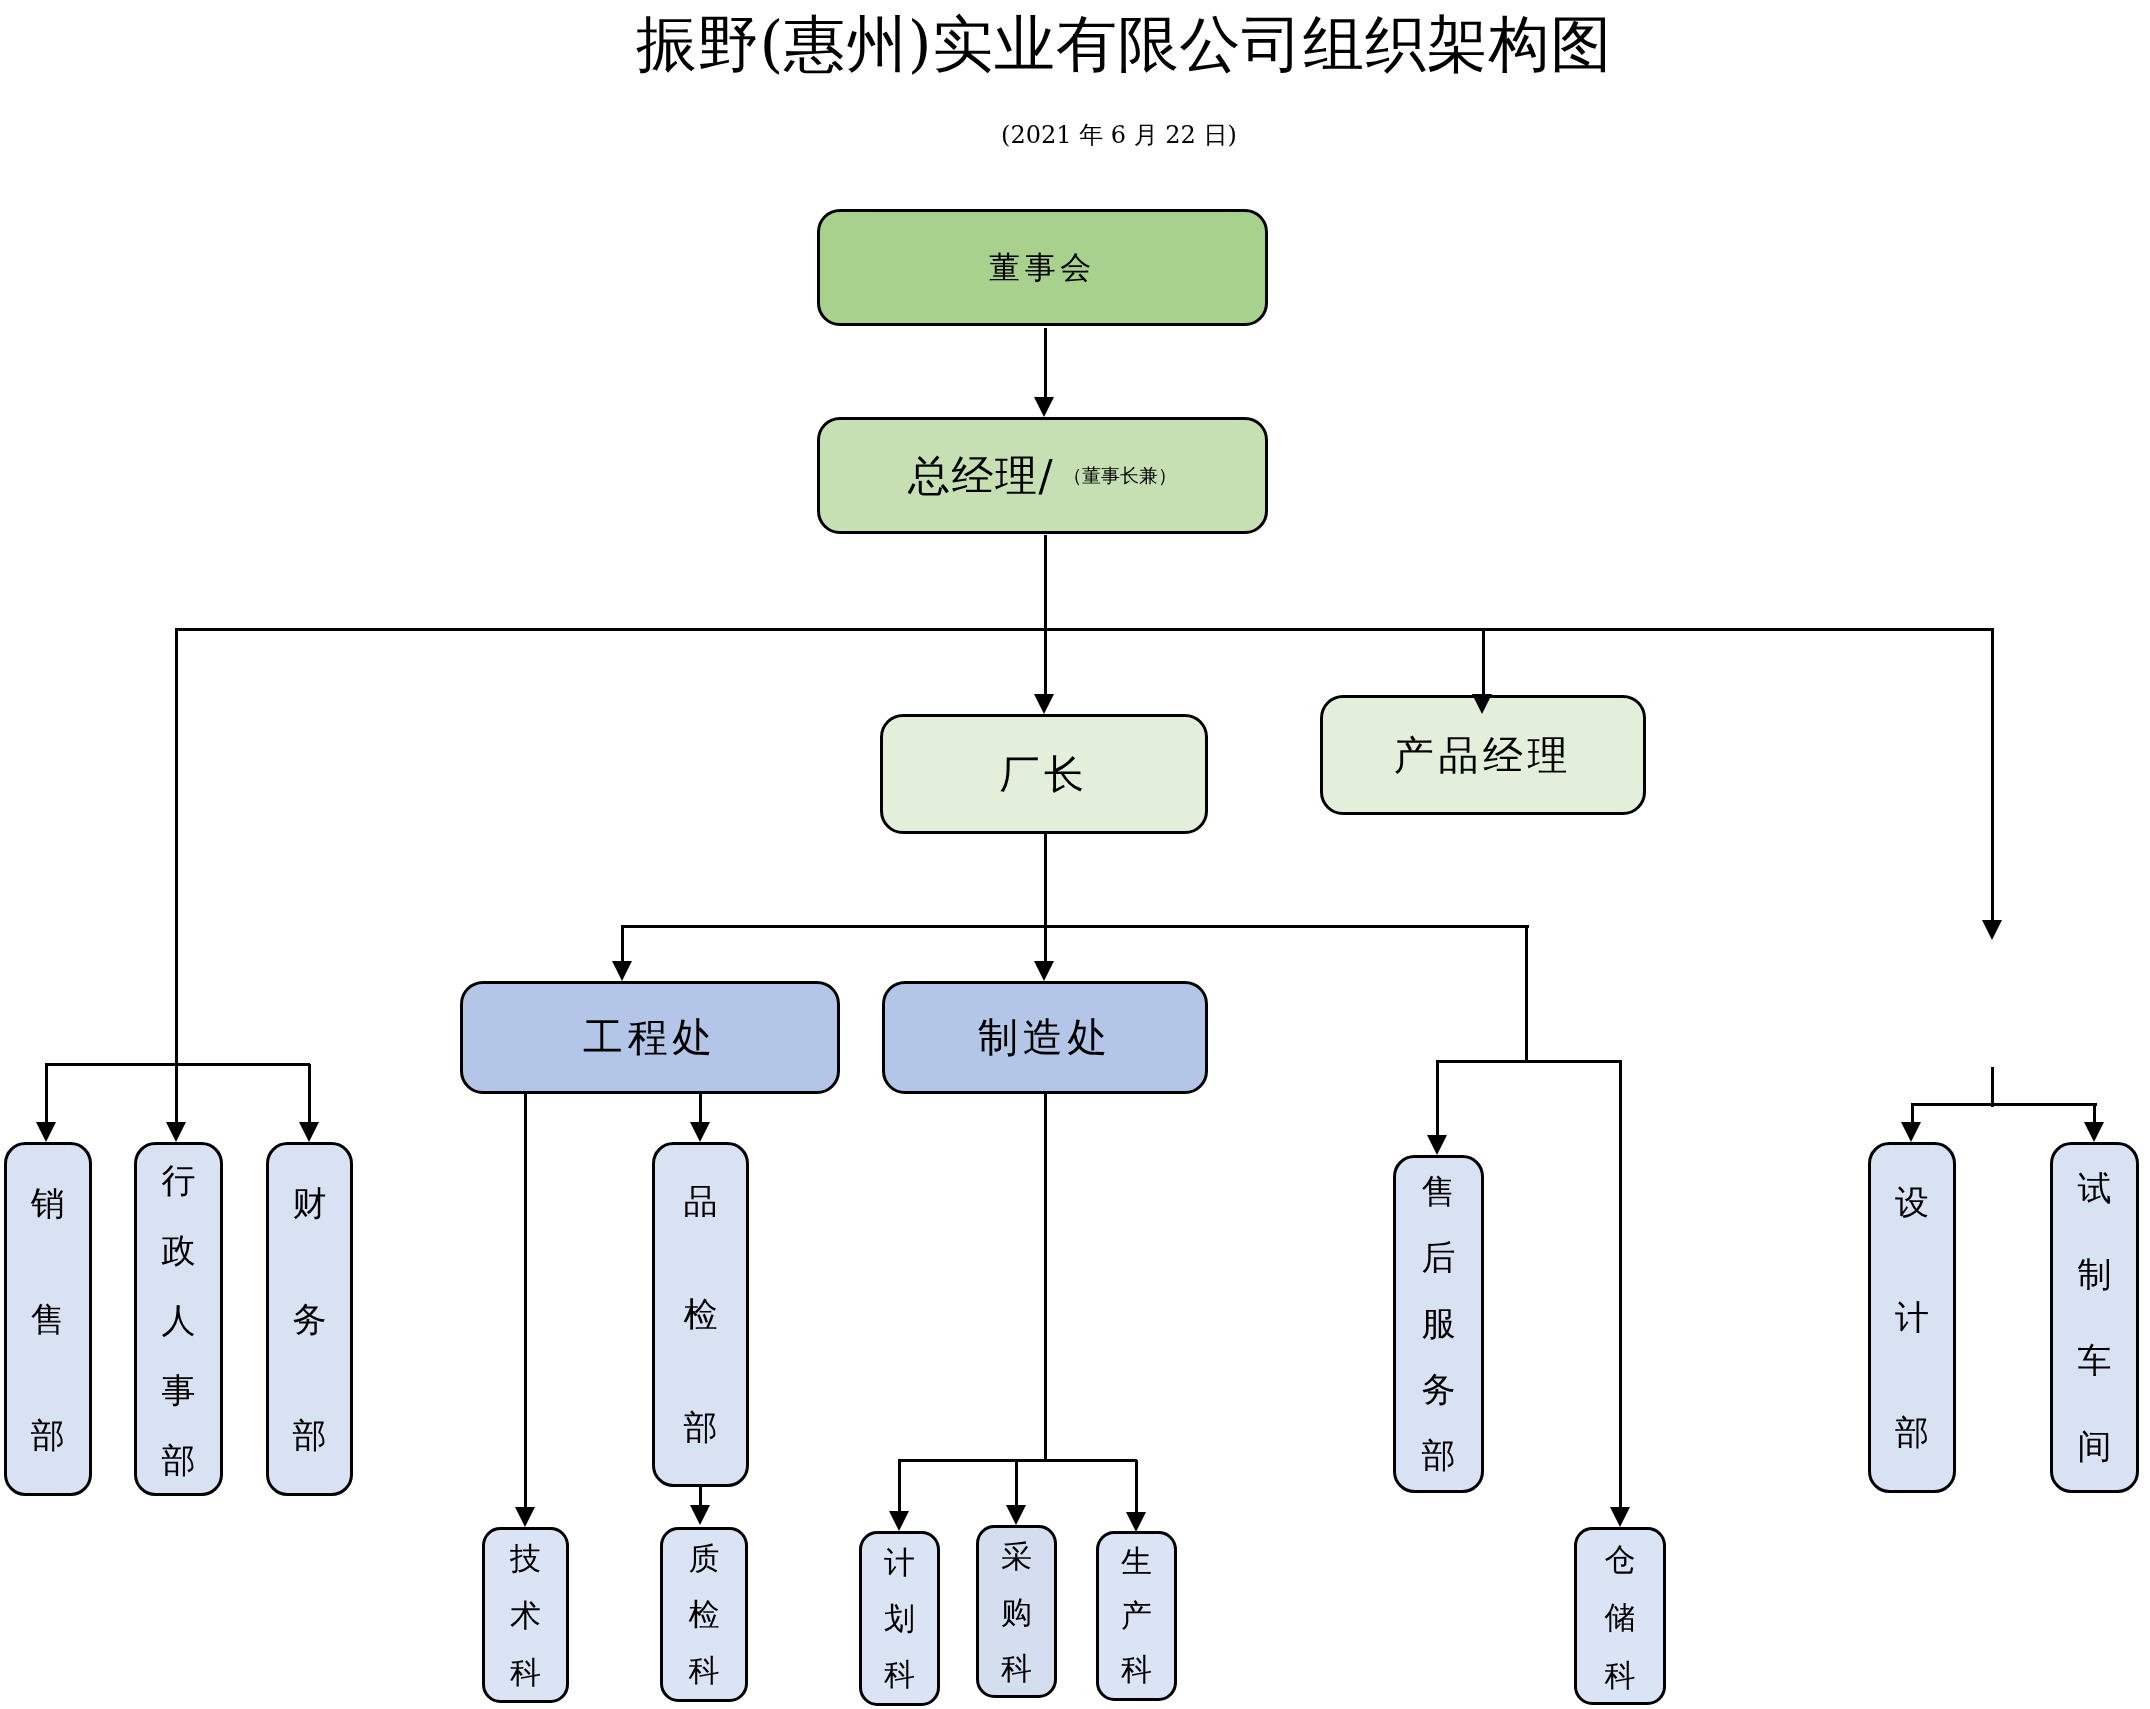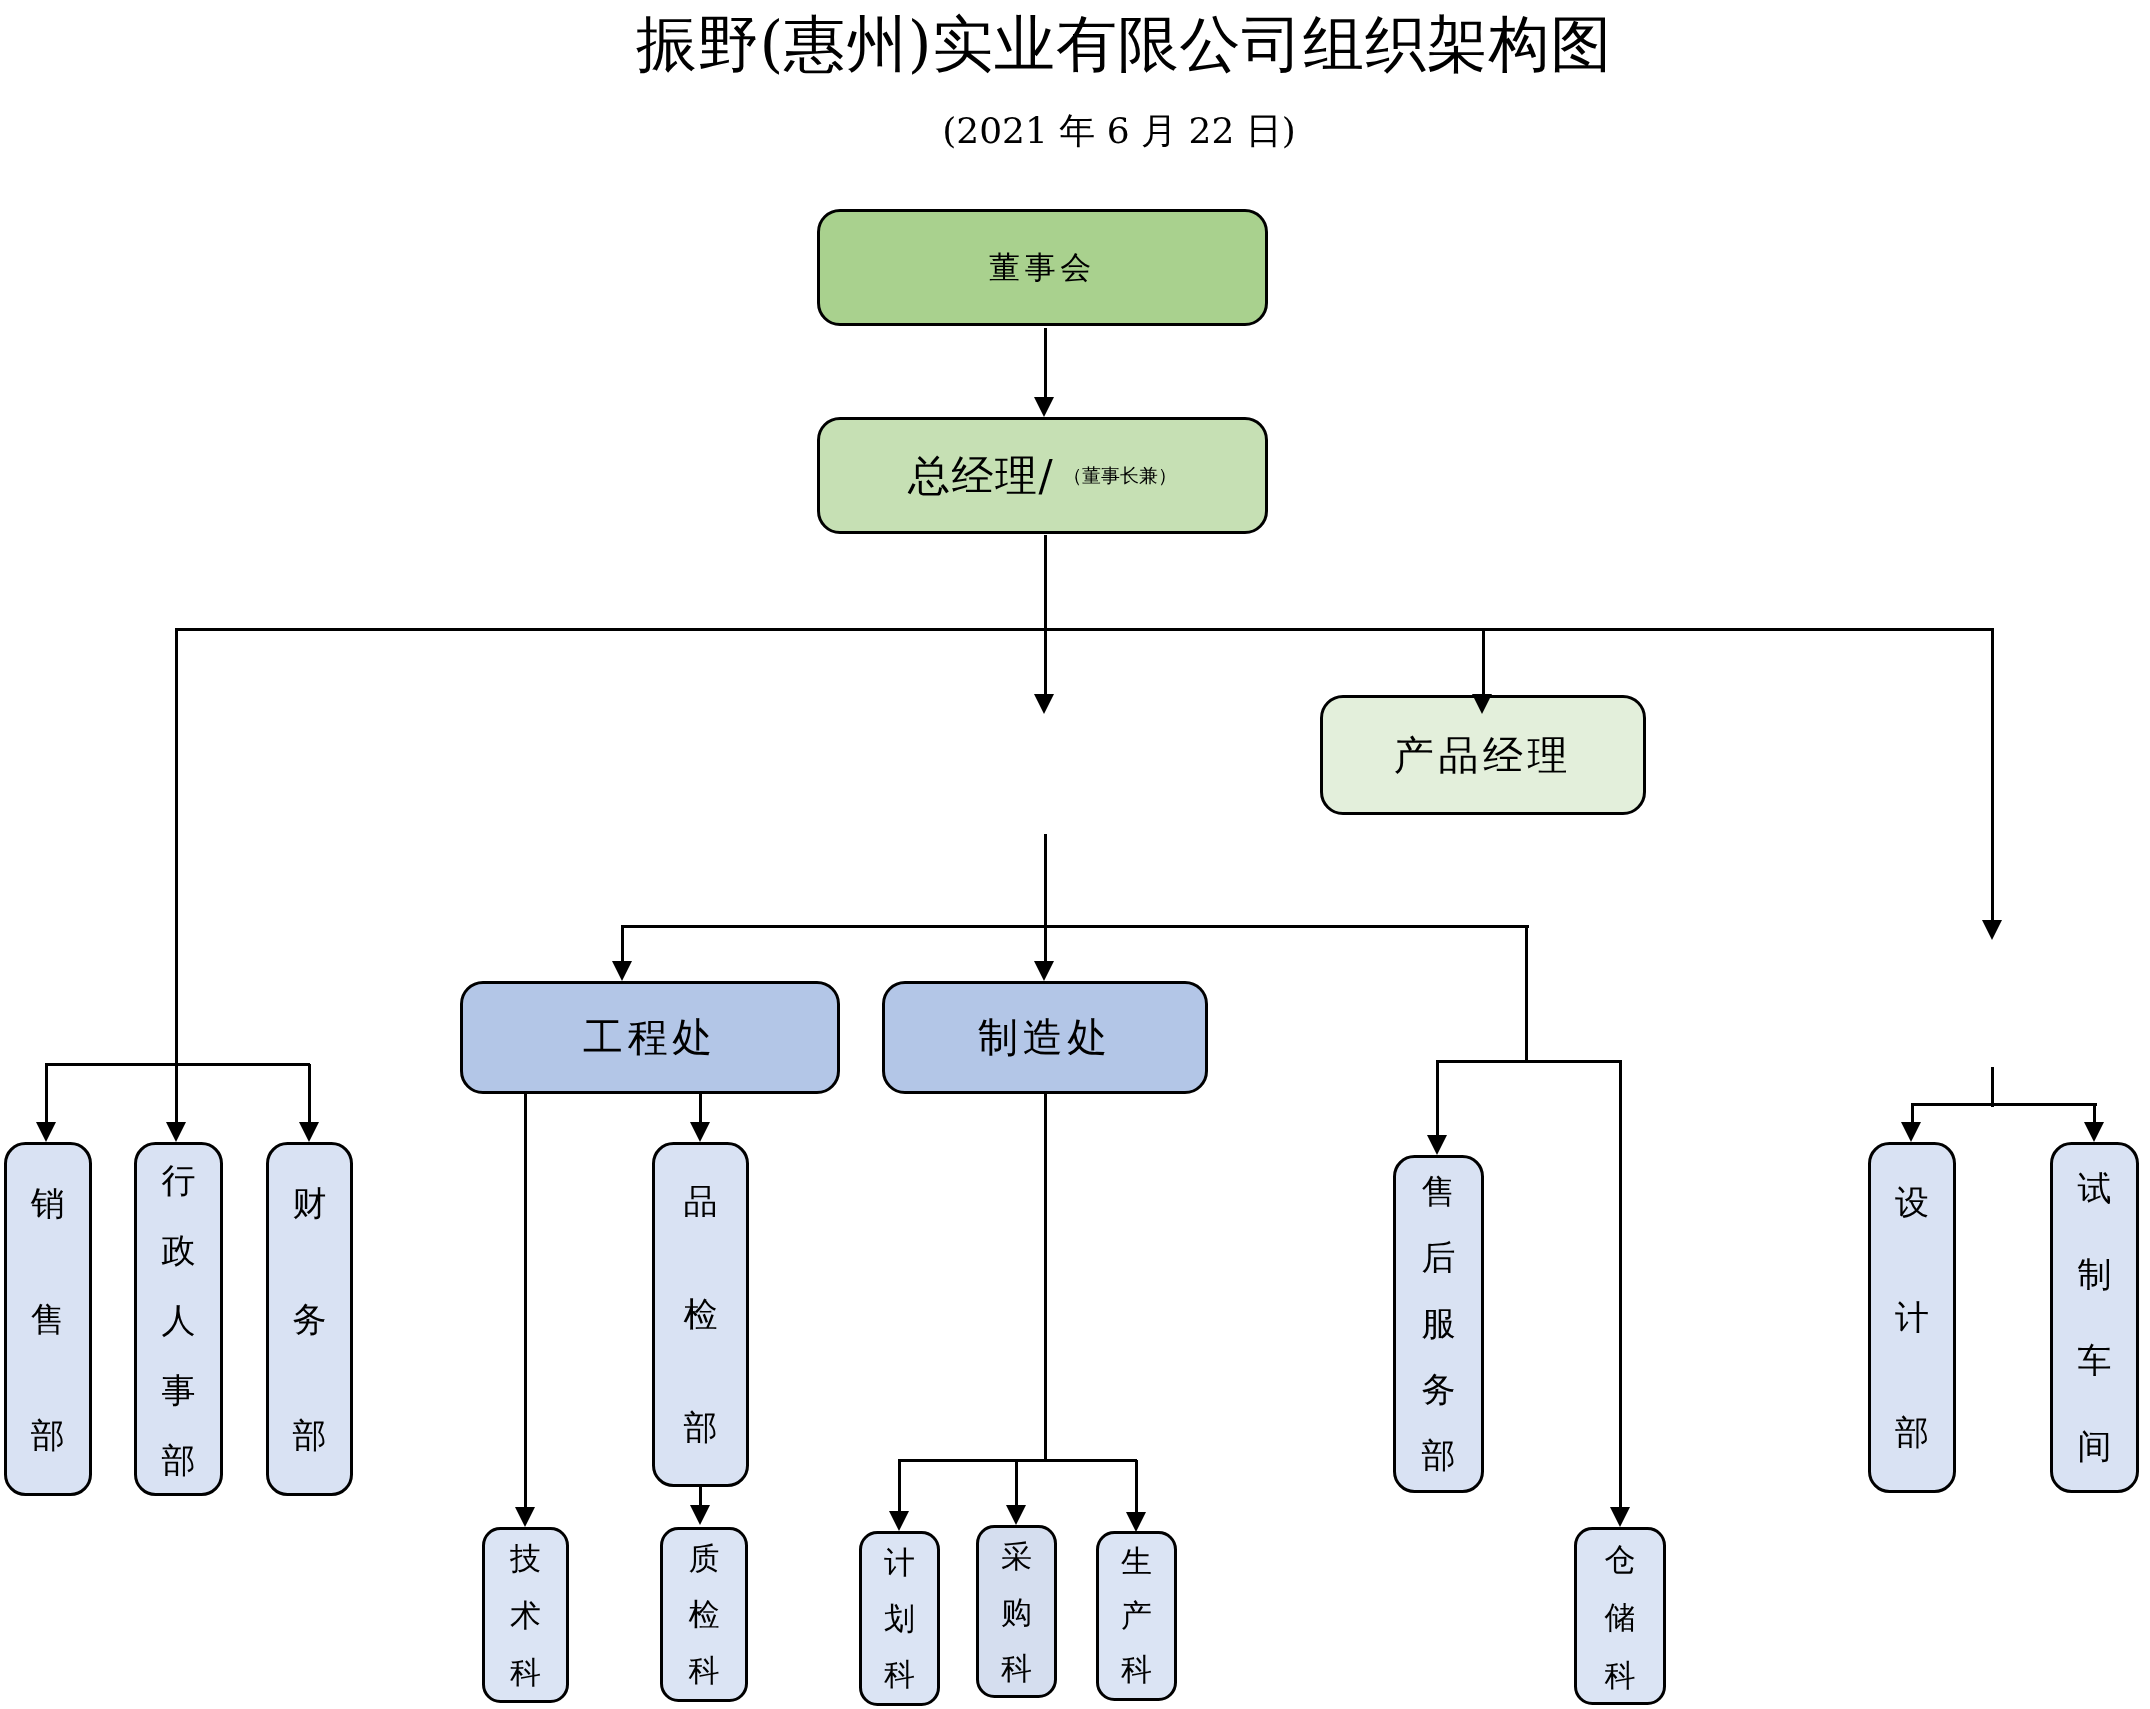--- a/index.html
+++ b/index.html
@@ -9,22 +9,22 @@
     background:#ffffff;
     overflow:hidden;
     font-family:"DejaVu Serif","Liberation Serif",serif;
     color:#000;
   }
   .title{
     position:absolute;left:1124px;top:3.8px;transform:translateX(-50%);
     font-size:61px;white-space:nowrap;font-weight:400;letter-spacing:0.8px;
   }
   .subtitle{
-    position:absolute;left:1119px;top:107px;transform:translateX(-50%);
-    font-size:36px;white-space:nowrap;
+    position:absolute;left:1119px;top:119px;transform:translateX(-50%);
+    font-size:24px;white-space:nowrap;
   }
   .node{
     position:absolute;box-sizing:border-box;
     border:3.1px solid #000;
     display:flex;align-items:center;justify-content:center;
   }
   .hbox{border-radius:23px;letter-spacing:4.6px;}
   .hbox.board{background:#A9D18E;font-size:31px;}
   .hbox.gm{background:#C6E0B4;font-size:42px;letter-spacing:1.5px;text-align:right;}
   .hbox.lgreen{background:#E3EFDB;font-size:40px;}
@@ -55,20 +55,23 @@
 
   <div class="node hbox board" style="left:817px;top:209px;width:451px;height:117px;">
     <span>董事会</span>
   </div>
 
   <div class="node hbox gm" style="left:817px;top:417px;width:451px;height:117px;">
     <span>总经理/</span>
     <span class="gm-sub">（董事长兼）</span>
   </div>
 
+  <div class="node hbox lgreen" style="left:880px;top:714px;width:328px;height:120px;">
+    <span>厂长</span>
+  </div>
 
   <div class="node hbox lgreen" style="left:1320px;top:695px;width:326px;height:120px;">
     <span>产品经理</span>
   </div>
 
   <div class="node hbox mblue" style="left:460px;top:981px;width:380px;height:113px;">
     <span>工程处</span>
   </div>
 
   <div class="node hbox mblue" style="left:882px;top:981px;width:326px;height:113px;">

